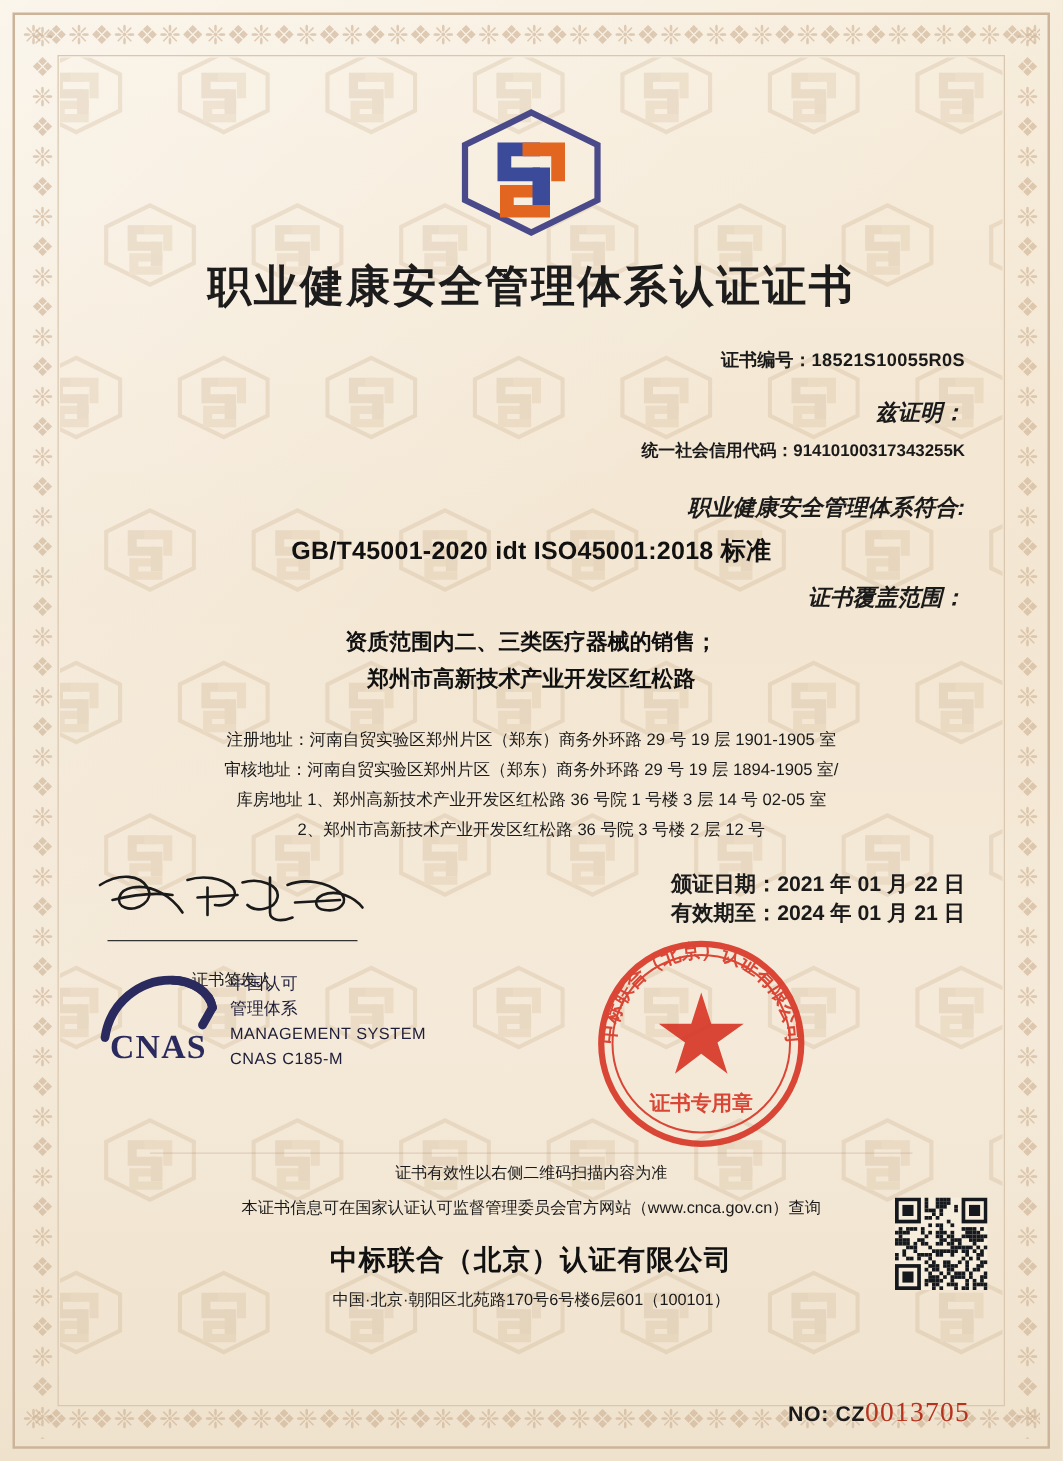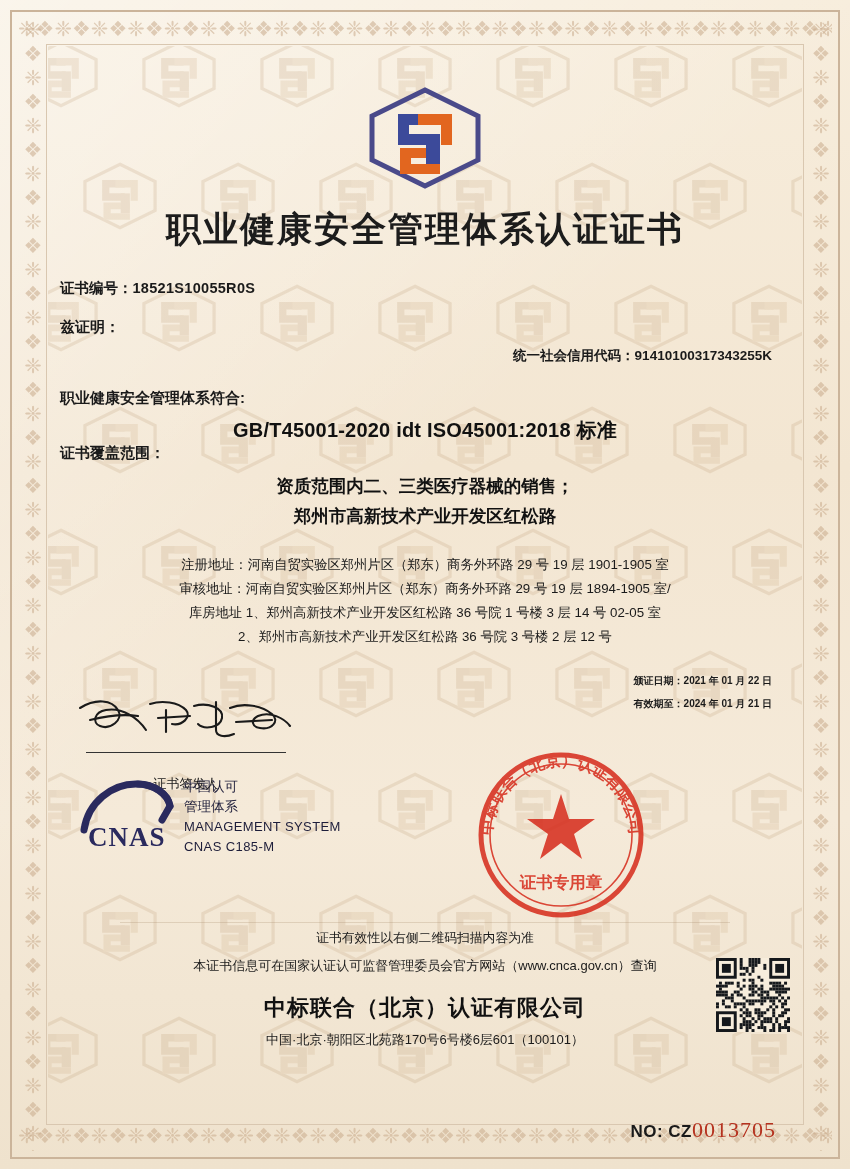--- a/index.html
+++ b/index.html
@@ -81,36 +81,37 @@
     margin-top: 16px;
     text-align: center;
     font-family: "Liberation Sans", sans-serif;
     font-size: 35px;
     font-weight: bold;
     letter-spacing: 2px;
     color: #1c1c1c;
   }
 
   .right-block {
-    text-align: left;
+    text-align: right;
     padding-right: 18px;
   }
   .row-cert-no {
     margin-top: 26px;
     font-size: 14.5px;
     font-weight: bold;
     color: #1a1a1a;
   }
   .row-cert-no .val { letter-spacing: .3px; }
 
   .label-line {
     margin-top: 20px;
-    font-size: 15px;
+    font-size: 18px;
     font-weight: bold;
     color: #1a1a1a;
+    font-style: italic;
   }
   .company {
     margin-top: 12px;
     text-align: center;
     font-size: 26px;
     font-weight: bold;
     letter-spacing: 1px;
     color: #111;
   }
   .credit {
@@ -143,21 +144,21 @@
     text-align: center;
     font-size: 13.3px;
     line-height: 24px;
     color: #1a1a1a;
   }
 
   .dates {
     margin-top: 20px;
     text-align: right;
     padding-right: 18px;
-    font-size: 10px;
+    font-size: 17px;
     font-weight: bold;
     line-height: 23px;
     color: #1a1a1a;
   }
 
   
   .sig-wrap {
     position: absolute;
     left: 66px;
     top: 690px;
@@ -870,21 +871,21 @@
     <div class="right-block label-line">兹证明：</div>
 
 
     <div class="credit">
       <span>统一社会信用代码：</span><span>91410100317343255K</span>
     </div>
 
     <div class="right-block label-line" style="margin-top:24px;">职业健康安全管理体系符合:</div>
     <div class="standard">GB/T45001-2020 idt ISO45001:2018 标准</div>
 
-    <div class="right-block label-line" style="margin-top:0;">证书覆盖范围：</div>
+    <div class="right-block label-line" style="margin-top:12px;">证书覆盖范围：</div>
     <div class="scope">
       <div>资质范围内二、三类医疗器械的销售；</div>
       <div>郑州市高新技术产业开发区红松路</div>
     </div>
 
     <div class="addresses">
       <div>注册地址：河南自贸实验区郑州片区（郑东）商务外环路 29 号 19 层 1901-1905 室</div>
       <div>审核地址：河南自贸实验区郑州片区（郑东）商务外环路 29 号 19 层 1894-1905 室/</div>
       <div>库房地址 1、郑州高新技术产业开发区红松路 36 号院 1 号楼 3 层 14 号 02-05 室</div>
       <div>2、郑州市高新技术产业开发区红松路 36 号院 3 号楼 2 层 12 号</div>

